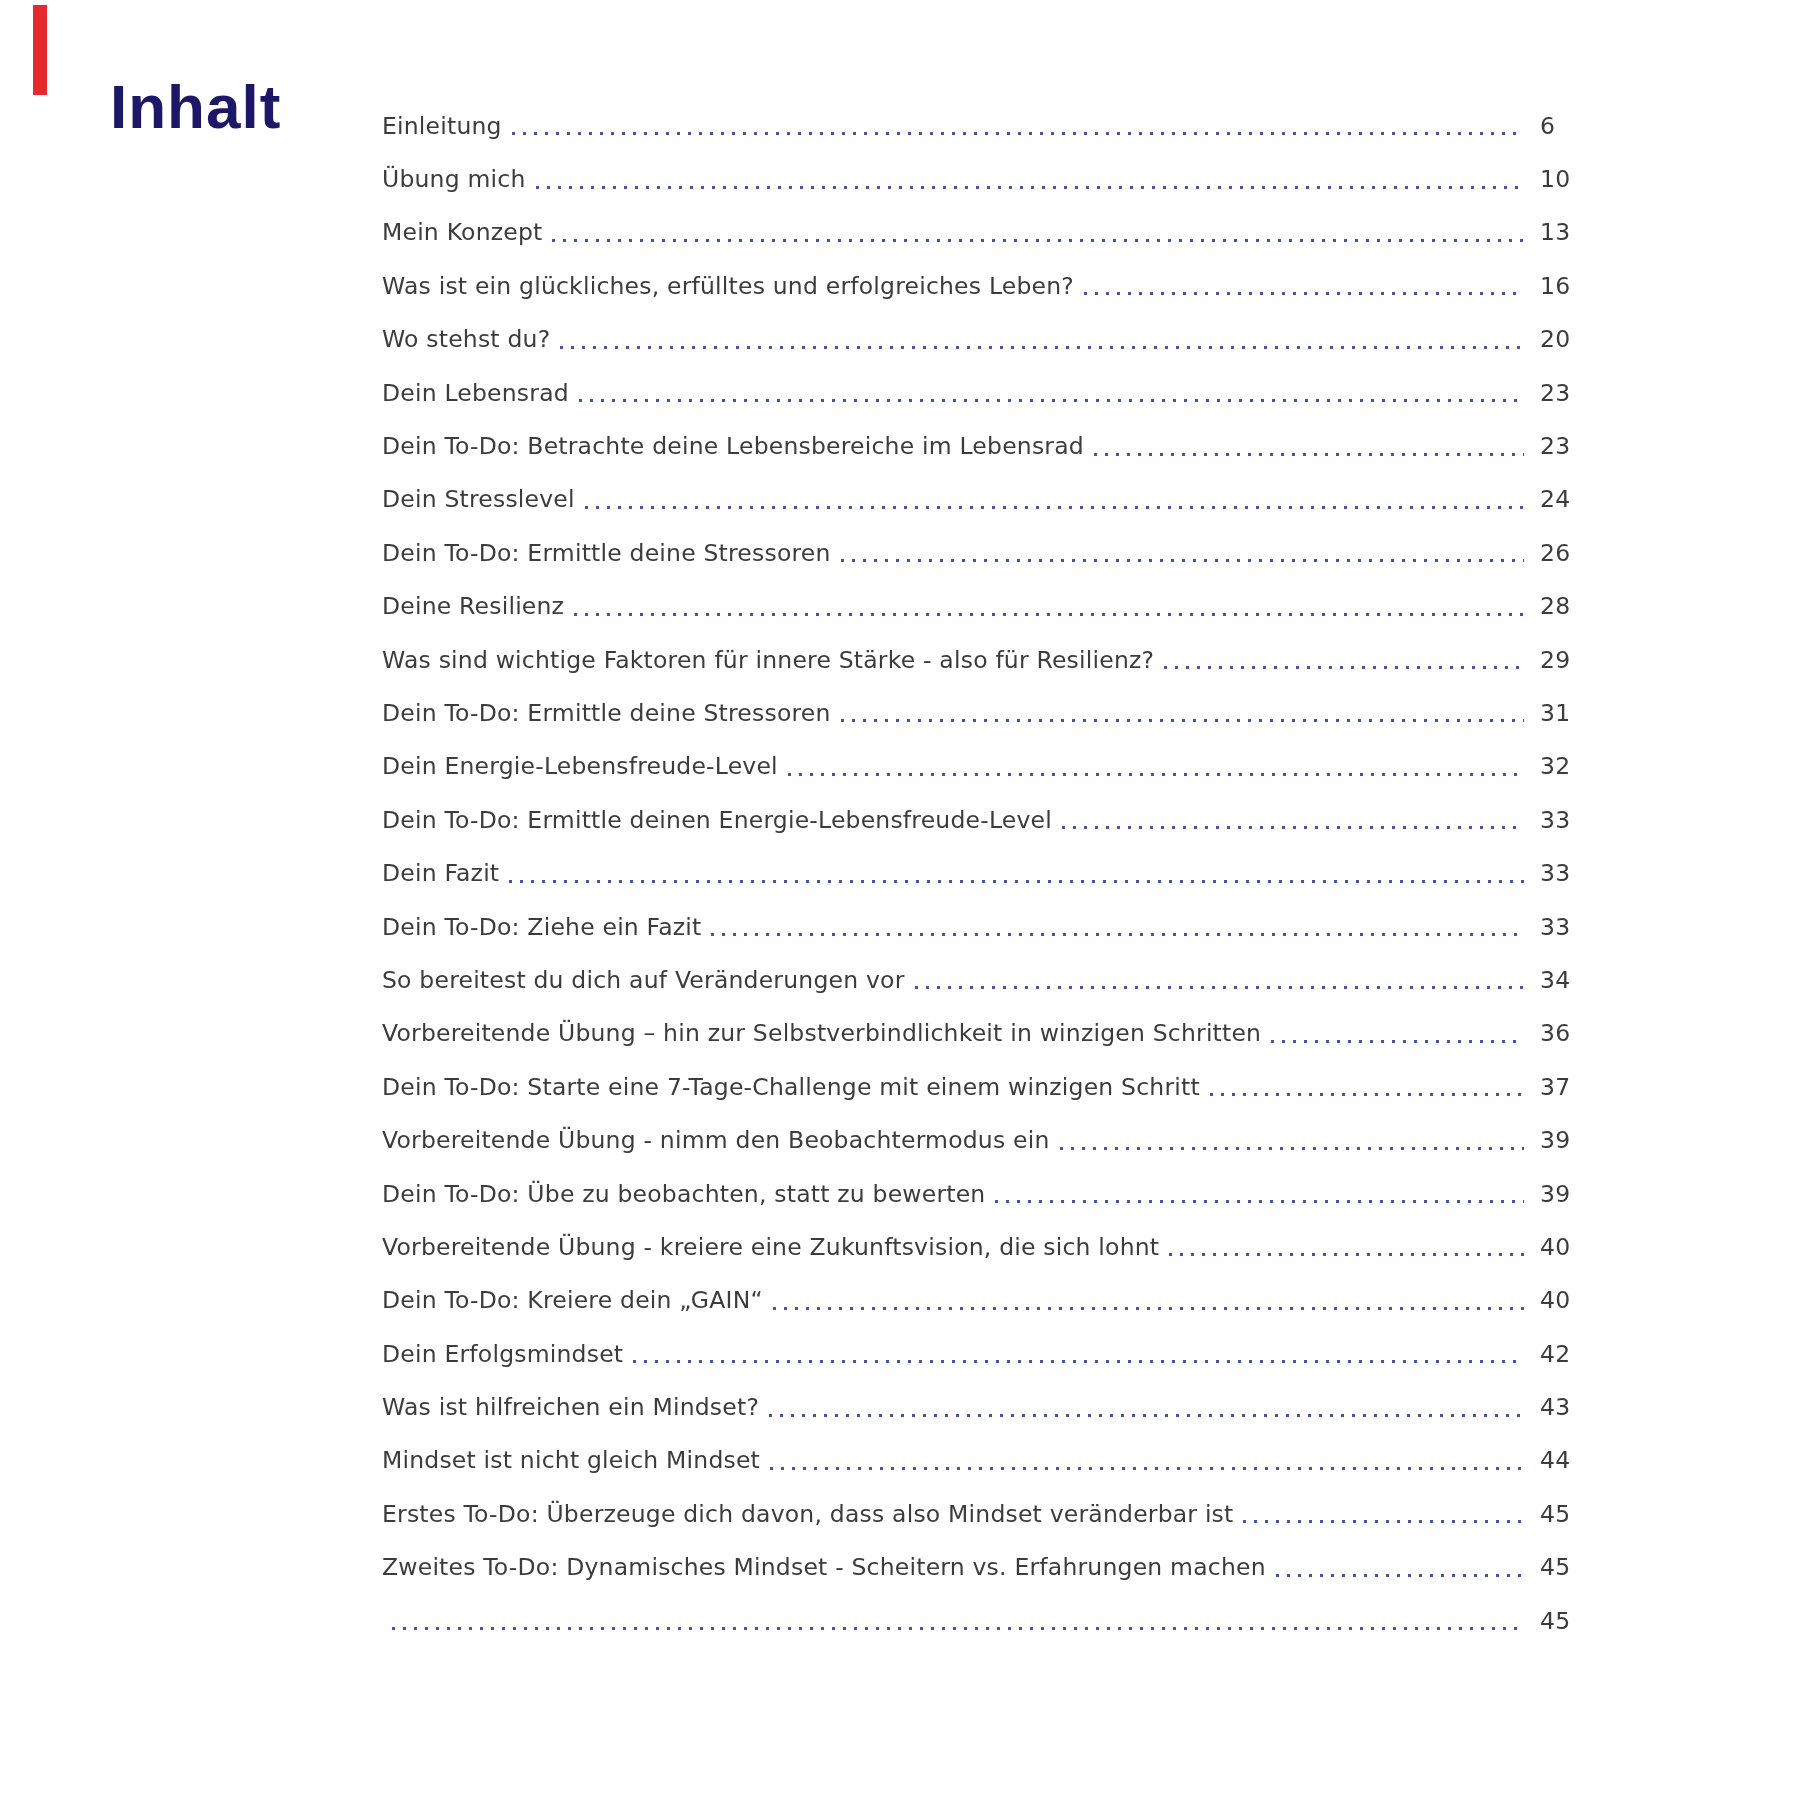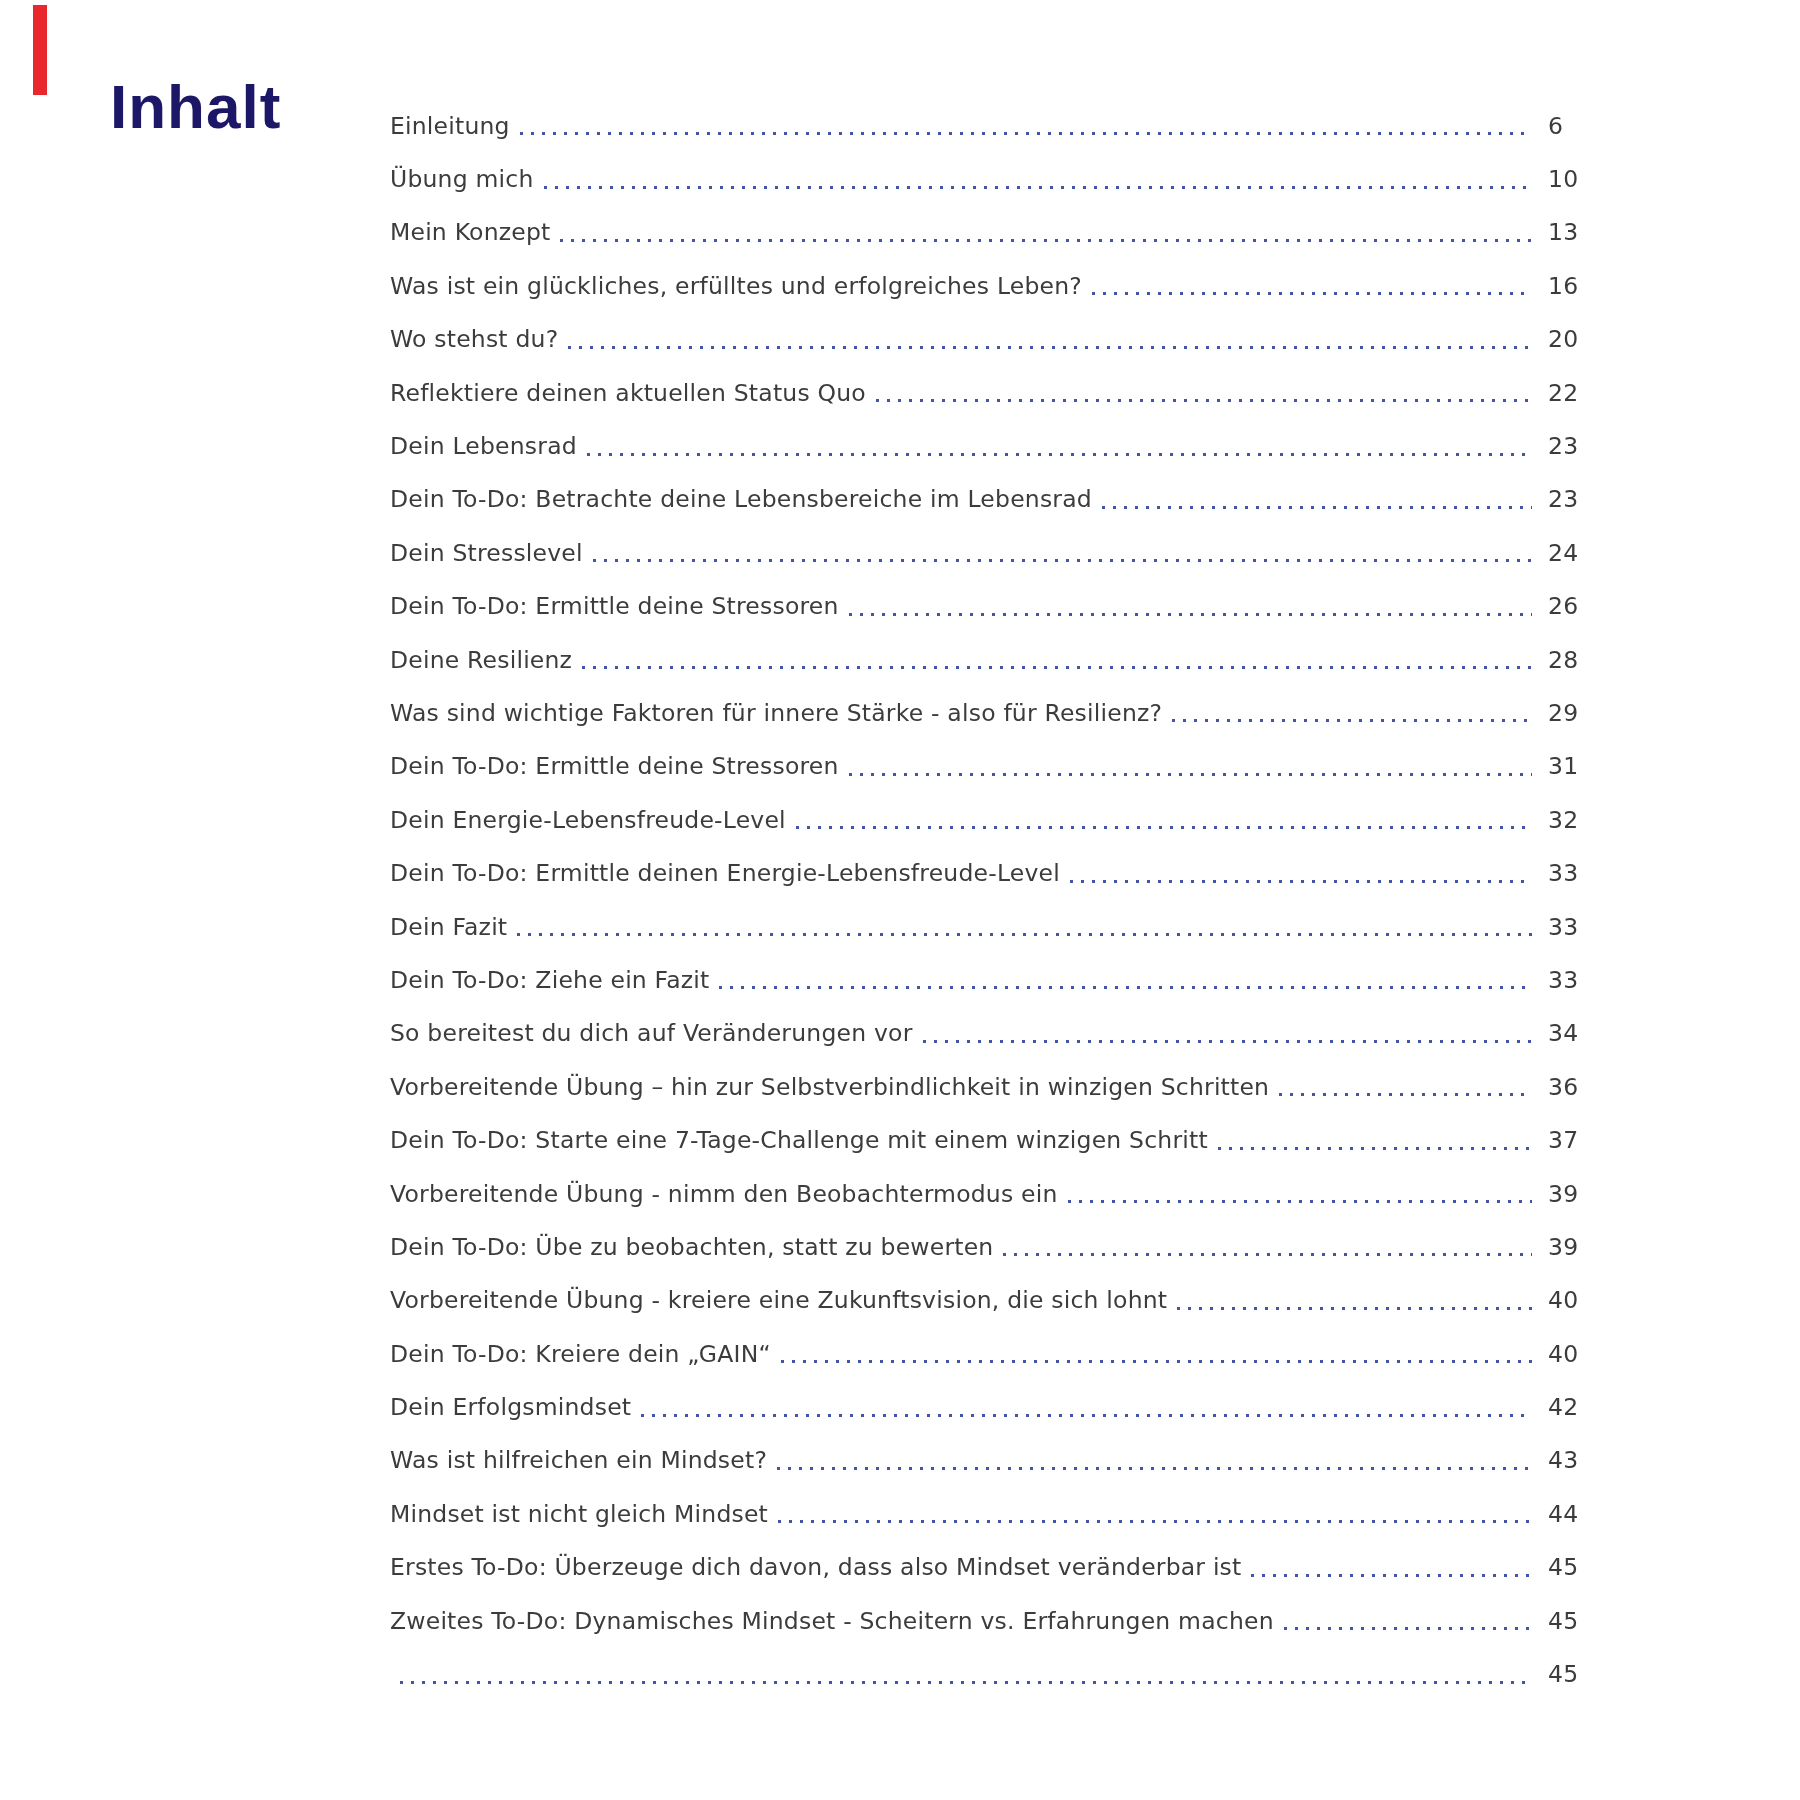--- a/index.html
+++ b/index.html
@@ -30,21 +30,21 @@
     margin: 0;
     font-family: "Liberation Sans", "DejaVu Sans", sans-serif;
     font-size: 62px;
     font-weight: 800;
     letter-spacing: 1px;
     line-height: 1;
     color: var(--heading, #1d1768);
   }
   .toc {
     position: absolute;
-    left: 390px;
+    left: 382px;
     top: 99px;
     width: 1222px;
   }
   .row {
     display: flex;
     align-items: center;
     height: 53.4px;
     font-size: 23.5px;
     letter-spacing: 0.2px;
     color: var(--text, #3c3c3c);
@@ -101,25 +101,20 @@
     <span class="leader"></span>
     <span class="num">16</span>
   </div>
 
   <div class="row">
     <span class="label">Wo stehst du?</span>
     <span class="leader"></span>
     <span class="num">20</span>
   </div>
 
-  <div class="row">
-    <span class="label">Reflektiere deinen aktuellen Status Quo</span>
-    <span class="leader"></span>
-    <span class="num">22</span>
-  </div>
 
   <div class="row">
     <span class="label">Dein Lebensrad</span>
     <span class="leader"></span>
     <span class="num">23</span>
   </div>
 
   <div class="row">
     <span class="label">Dein To-Do: Betrachte deine Lebensbereiche im Lebensrad</span>
     <span class="leader"></span>

